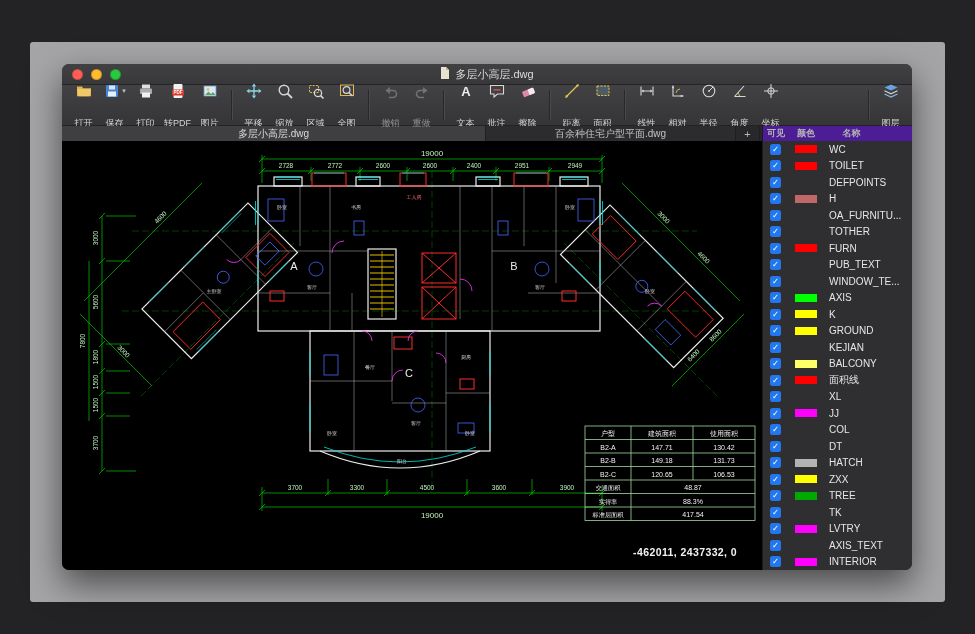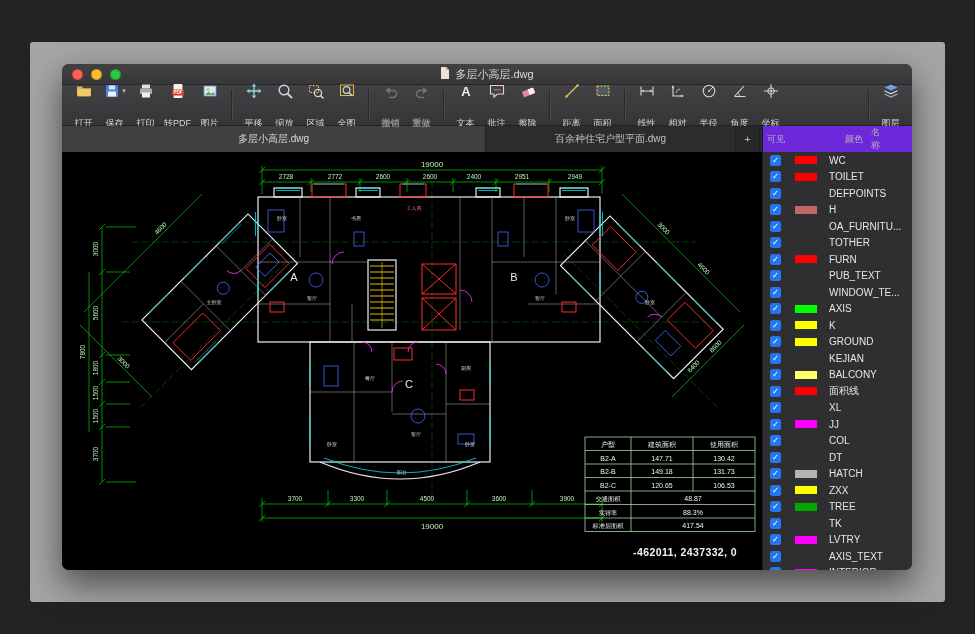--- a/index.html
+++ b/index.html
@@ -13,33 +13,33 @@
   .lights { display:flex; gap:8px; margin-left:10px; z-index:2; }
   .light { width:11px; height:11px; border-radius:50%; border:0.5px solid rgba(0,0,0,.2); }
   .light.red { background:#ff5f57; } .light.yellow { background:#febc2e; } .light.green { background:#28c840; }
   .title { position:absolute; left:0; right:0; top:0; bottom:0; display:flex; align-items:center; justify-content:center; gap:5px; font-size:11px; color:#dcdcdc; pointer-events:none; }
   
   .toolbar { flex:0 0 41px; background:linear-gradient(#424244,#353537); display:flex; align-items:center; padding:0 6px; border-bottom:1px solid #232325; }
   .tbtn { display:flex; flex-direction:column; align-items:center; justify-content:center; min-width:31px; height:38px; padding:1px 3px; border-radius:3px; }
   .tbtn .tlabel { font-size:9px; color:#d4d4d4; line-height:10px; margin-top:18px; white-space:nowrap; }
   .ticon { height:19px; display:flex; align-items:center; position:relative; }
   .ticon .dd { font-size:7px; color:#bdbdbd; margin-left:1px; }
-  .tbtn.dim { opacity:.55;font-weight:bold; }
+  .tbtn.dim { opacity:.55; }
   .tsep { width:1px; height:30px; background:#28282a; box-shadow:1px 0 0 #4a4a4c; margin:0 6px; flex:0 0 1px; }
   .tsep.push { margin-left:auto; }
   
   .tabrow { flex:0 0 15px; background:#28282a; display:flex; align-items:stretch; font-size:10px; color:#c2c2c2; }
   .tab { display:flex; align-items:center; justify-content:center; border-right:1px solid #1f1f21; white-space:nowrap; overflow:hidden; }
   .tab.t1 { width:424px; } .tab.t2 { width:250px; }
   .tab.active { background:#3f3f42; color:#dadada; }
   .tab.inactive { background:#2c2c2e; }
   .tab-plus { width:24px; display:flex; align-items:center; justify-content:center; color:#b8b8b8; border-right:1px solid #1f1f21; font-size:11px; }
-  .panel-head { margin-left:auto; width:150px; display:flex; align-items:center; font-size:9px; color:#b4b4b4; background:#6d28d9; border-left:1px solid #1b1b1d; }
+  .panel-head { margin-left:auto; width:150px; display:flex; align-items:center; font-size:9px; color:#b4b4b4; background:#4c1d95; border-left:1px solid #1b1b1d;font-weight:bold; }
   .ph-visible { width:26px; text-align:center; }
-  .ph-color { width:34px; text-align:center;margin-left:48px; }
+  .ph-color { width:34px; text-align:center; }
   .ph-name { flex:1; text-align:center; padding-right:32px; }
   
   .content { flex:1; display:flex; min-height:0; }
   .canvas { width:700px; position:relative; background:#000; }
   .canvas svg { position:absolute; inset:0; font-family:"Liberation Sans",sans-serif; }
   .coords { position:absolute; right:25px; bottom:12px; color:#f2f2f2; font-size:10.5px; font-weight:bold; letter-spacing:.4px; }
   
   .panel { width:150px; background:#2f2f31; border-left:1px solid #1b1b1d; display:flex; flex-direction:column; overflow:hidden; }
   .layer-row { flex:0 0 16.5px; height:16.5px; display:flex; align-items:center; }
   .cb { flex:0 0 11px; width:11px; height:11px; margin-left:7px; margin-right:8px; border-radius:2.5px; background:#2277ee; color:#fff; text-align:center; }

